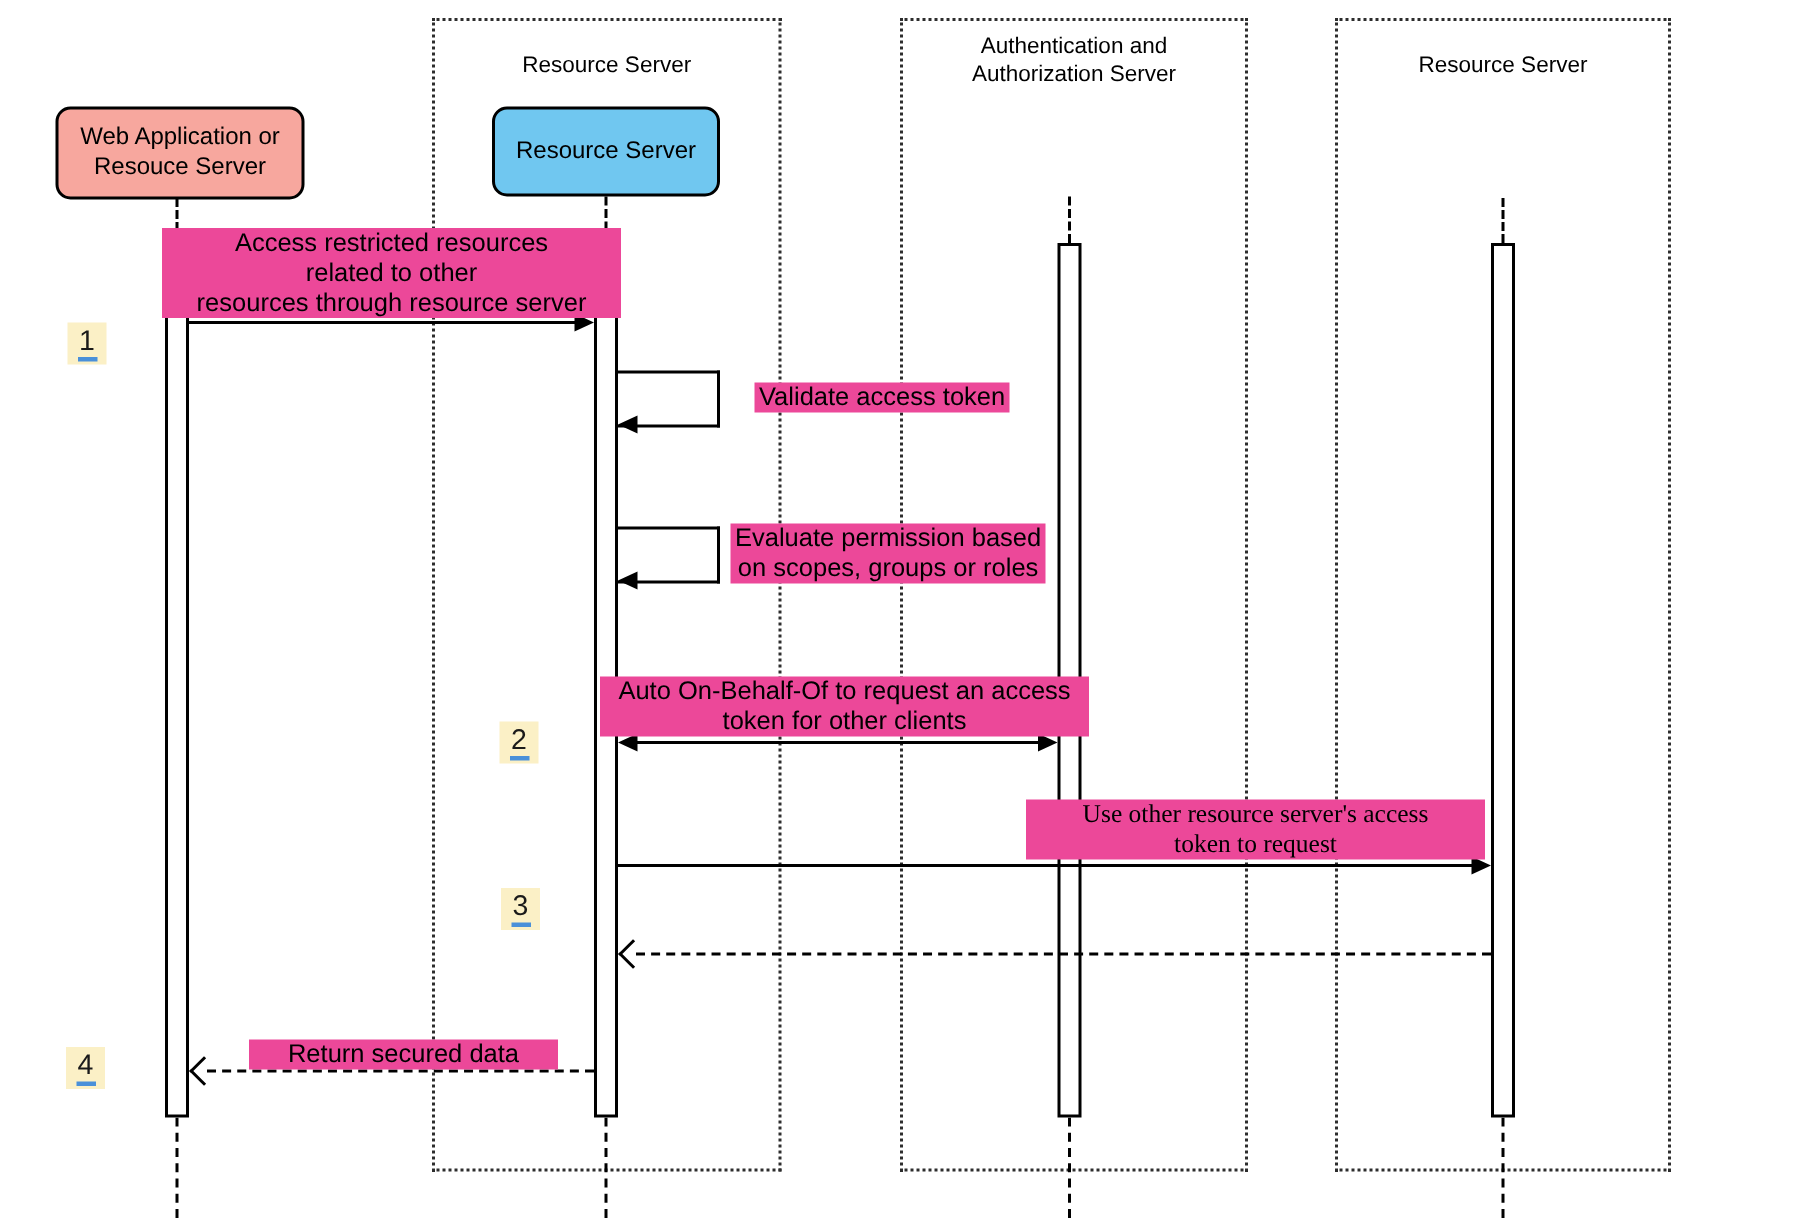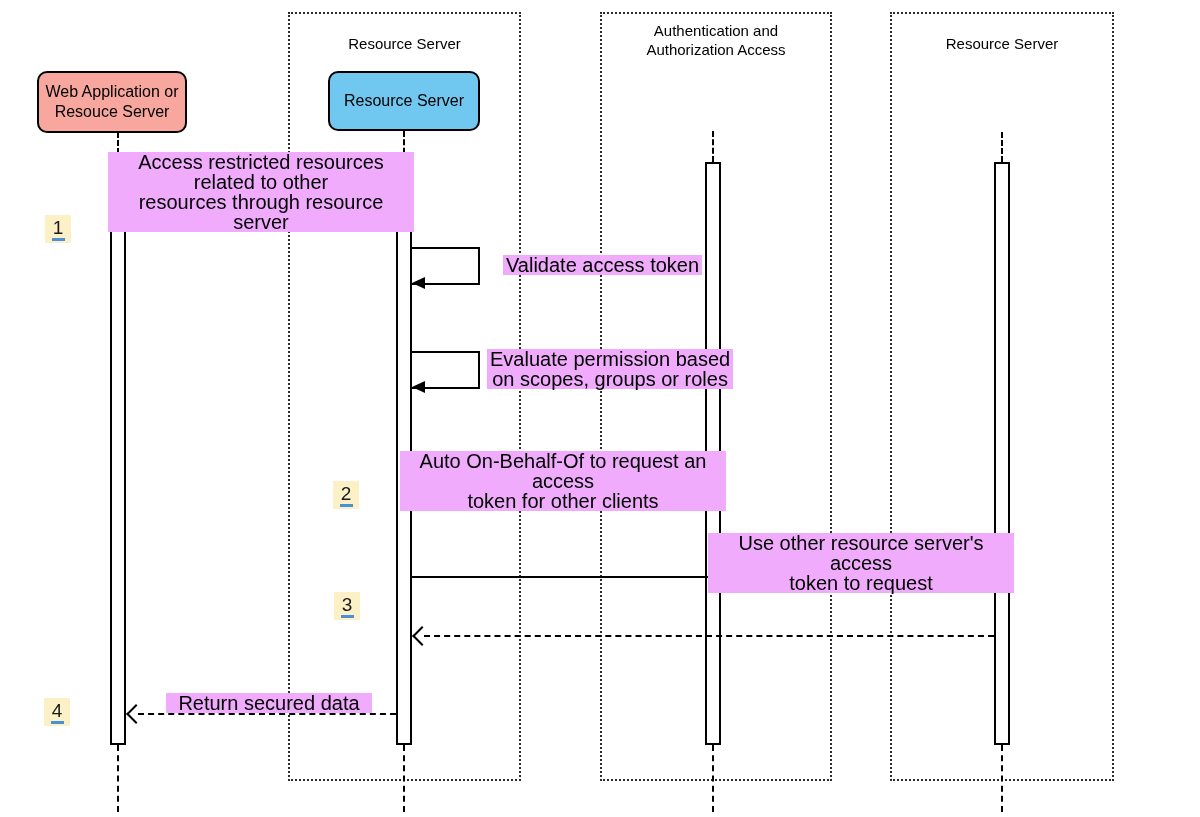--- a/index.html
+++ b/index.html
@@ -82,22 +82,22 @@
   .self-loop {
     position: absolute;
     border: 2px solid #000;
     border-left: none;
     box-sizing: border-box;
     z-index: 5;
   }
   
   .msg-label {
     position: absolute;
-    background: #f0abfc;
-    font-size: 20px;
+    background: #ec4899;
+    font-size: 17px;
     line-height: 20px;
     text-align: center;
     white-space: pre-line;
     padding: 0 3px;
     z-index: 7;
   }
   .msg-label.left-anchored { text-align: center; white-space: pre; }
   
   .step-badge {
     position: absolute;
@@ -117,41 +117,41 @@
 </head>
 <body>
 
 <div class="canvas">
 
   <div class="group" style="left:288px; top:12px; width:229px; height:765px;">
     <div class="group-label" style="top:20px;">Resource Server</div>
   </div>
   <div class="group" style="left:600px; top:12px; width:228px; height:765px;">
     <div class="group-label" style="top:7px;">Authentication and
-Authorization Access</div>
+Authorization Server</div>
   </div>
   <div class="group" style="left:890px; top:12px; width:220px; height:765px;">
     <div class="group-label" style="top:20px;">Resource Server</div>
   </div>
 
   <div class="lifeline" style="left:117px; top:132px; height:30px;"></div>
   <div class="lifeline" style="left:117px; top:745px; height:67px;"></div>
   <div class="lifeline" style="left:403px; top:131px; height:31px;"></div>
   <div class="lifeline" style="left:403px; top:745px; height:67px;"></div>
   <div class="lifeline" style="left:712px; top:131px; height:31px;"></div>
   <div class="lifeline" style="left:712px; top:745px; height:67px;"></div>
   <div class="lifeline" style="left:1001px; top:132px; height:30px;"></div>
   <div class="lifeline" style="left:1001px; top:745px; height:67px;"></div>
 
   <div class="activation" style="left:110px; top:162px; height:583px;"></div>
   <div class="activation" style="left:396px; top:162px; height:583px;"></div>
   <div class="activation" style="left:705px; top:162px; height:583px;"></div>
   <div class="activation" style="left:994px; top:162px; height:583px;"></div>
 
-  <div class="actor" style="left: 37px; top: 71px; width: 150px; height: 62px; background-color: rgb(247, 167, 158);">
+  <div class="actor" style="left: 37px; top: 71px; width: 166px; height: 62px; background-color: rgb(247, 167, 158);">
     <span>Web Application or
 Resouce Server</span>
   </div>
   <div class="actor" style="left: 328px; top: 71px; width: 152px; height: 60px; background-color: rgb(112, 199, 240);">
     <span>Resource Server</span>
   </div>
 
   <div class="msg-label" style="left:108px; top:152px; width:300px;">Access restricted resources
 related to other
 resources through resource server</div>
@@ -166,21 +166,21 @@
   <div class="ah ah-left" style="left:412px; top:381px;"></div>
   <div class="msg-label left-anchored" style="left:487px; top:349px;">Evaluate permission based
 on scopes, groups or roles</div>
 
   <div class="msg-label" style="left:400px; top:451px; width:320px;">Auto On-Behalf-Of to request an access
 token for other clients</div>
   <div class="msg-line" style="left:424px; top:494px; width:270px;"></div>
   <div class="ah ah-left" style="left:412px; top:489px;"></div>
   <div class="ah ah-right" style="left:692px; top:489px;"></div>
 
-  <div class="msg-label" style="left:708px; top:533px; width:300px;">Use other resource server's access
+  <div class="msg-label" style="left:684px; top:533px; width:300px;font-family:Liberation Serif, serif;">Use other resource server's access
 token to request</div>
   <div class="msg-line" style="left:412px; top:576px; width:570px;"></div>
   <div class="ah ah-right" style="left:981px; top:571px;"></div>
 
   <div class="msg-line dashed" style="left:424px; top:635px; width:570px;"></div>
   <div class="ah-open-left" style="left:415px; top:629px;"></div>
 
   <div class="msg-label" style="left:166px; top:693px; width:200px;">Return secured data</div>
   <div class="msg-line dashed" style="left:138px; top:713px; width:258px;"></div>
   <div class="ah-open-left" style="left:129px; top:707px;"></div>

